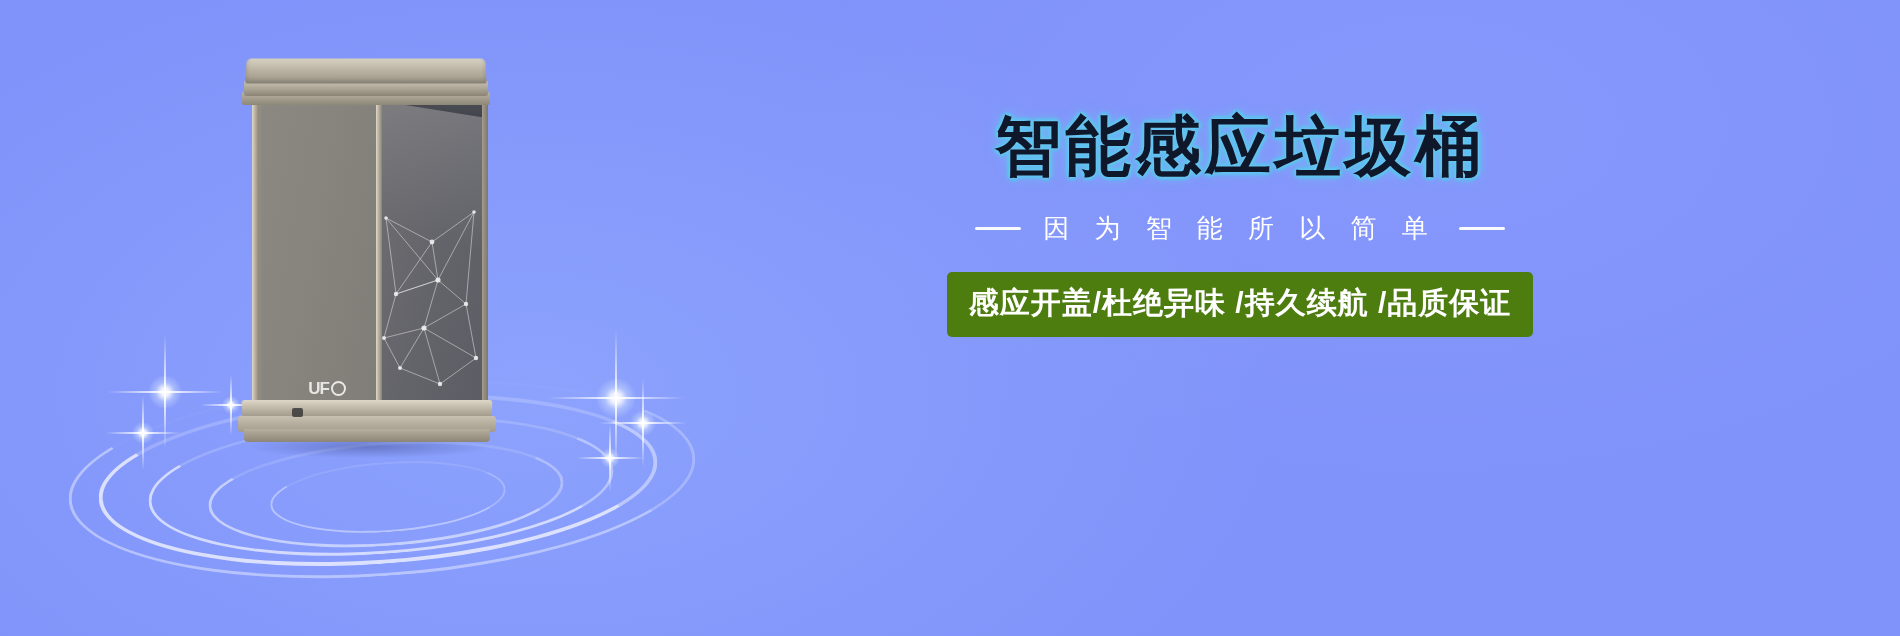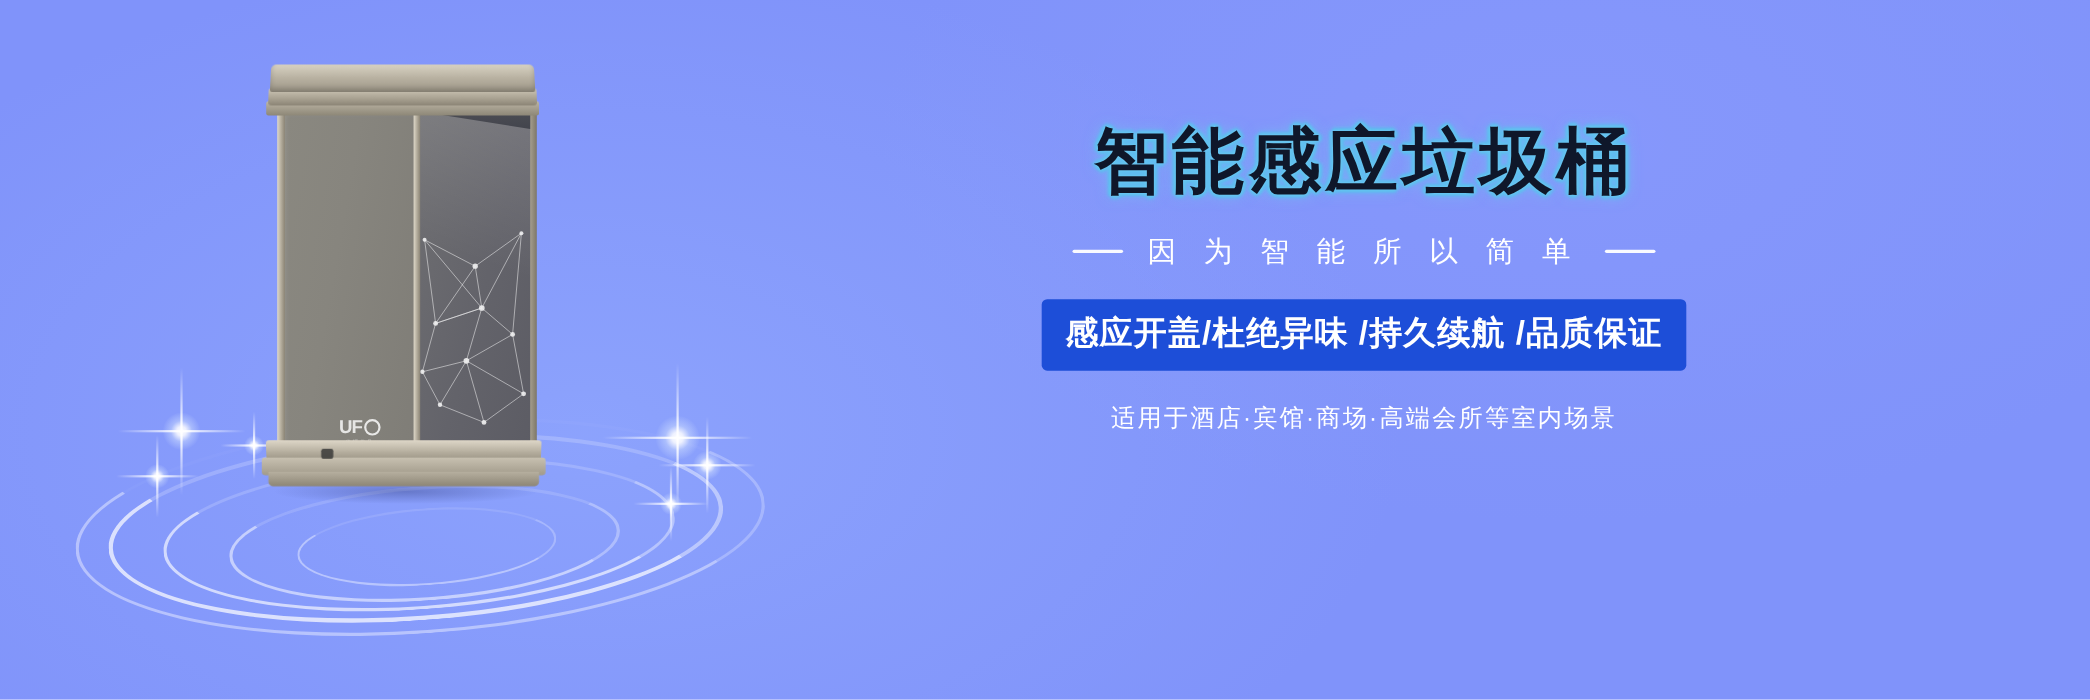--- a/index.html
+++ b/index.html
@@ -199,21 +199,21 @@
   .tagline-row .rule {
     width:46px; height:3px; background:#ffffff; opacity:.95; border-radius:2px;
   }
   .tagline {
     font-size:26px; color:#ffffff; letter-spacing:9px; white-space:nowrap;
     font-weight:400;
   }
   .badge {
     display:inline-block;
     margin-top:26px;
-    background:#1d4ed8;
+    background:#4d7c0f;
     color:#ffffff;
     font-size:30px;
     font-weight:700;
     letter-spacing:1px;
     padding:11px 22px 13px;
     border-radius:5px;
     white-space:nowrap;
   }
   .footnote {
     margin-top:28px;
@@ -335,15 +335,14 @@
     <div class="title">智能感应垃圾桶</div>
 
     <div class="tagline-row">
       <span class="rule"></span>
       <span class="tagline">因 为 智 能  所 以 简 单</span>
       <span class="rule"></span>
     </div>
 
     <div class="badge">感应开盖/杜绝异味 /持久续航 /品质保证</div>
 
-    <div class="footnote">适用于酒店·宾馆·商场·高端会所等室内场景</div>
   </div>
 </div>
 
 </body></html>

